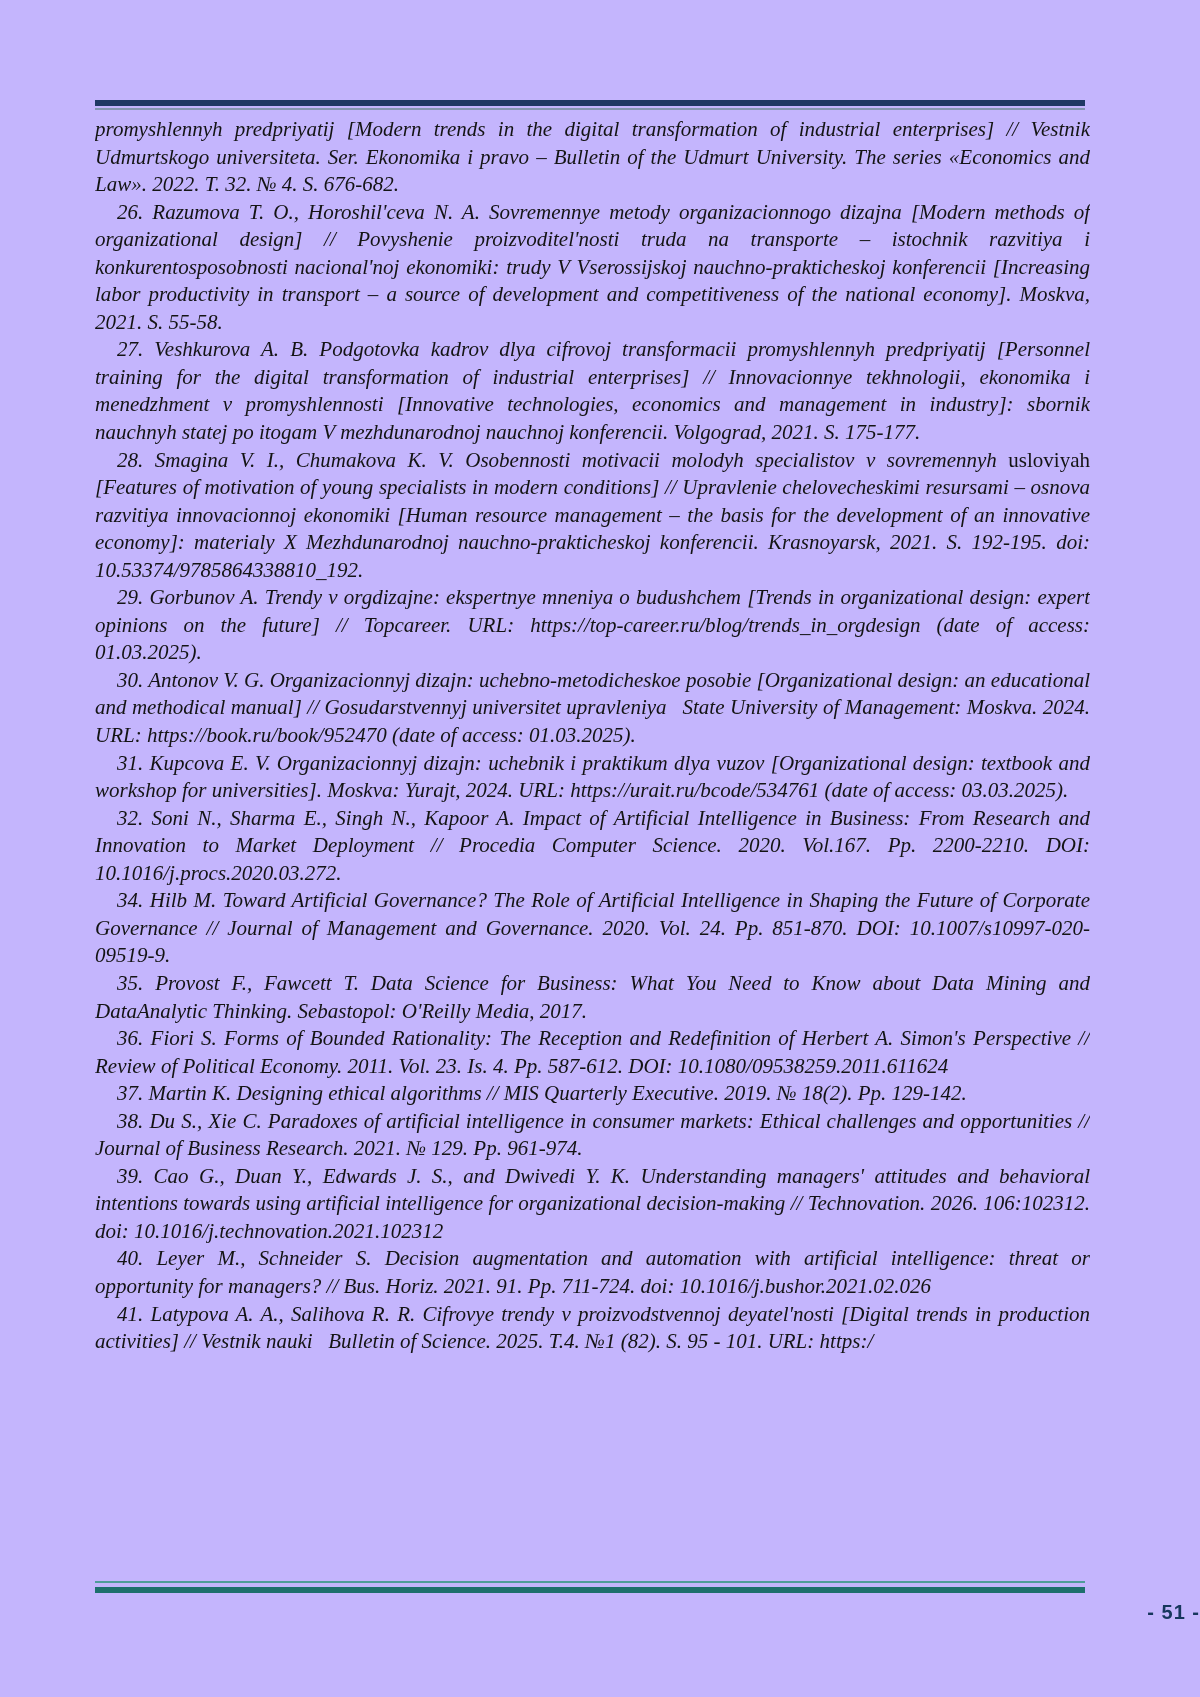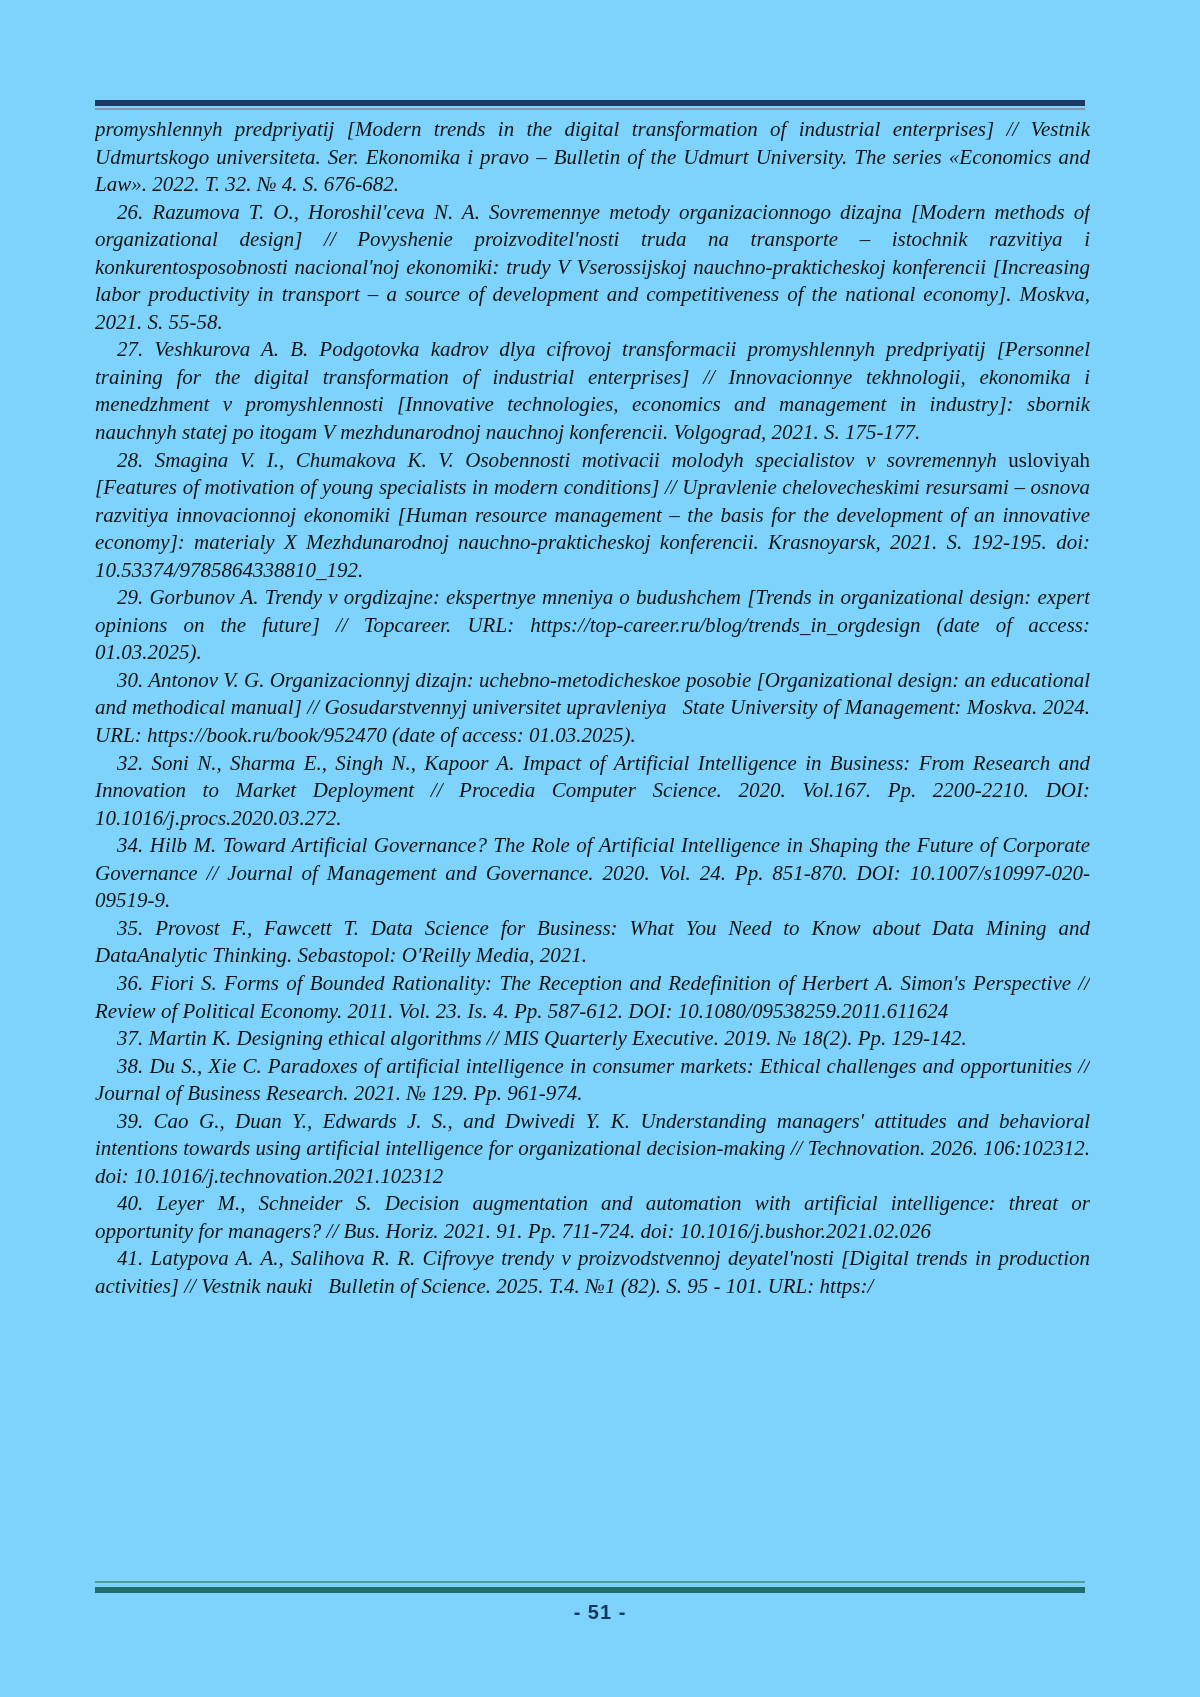--- a/index.html
+++ b/index.html
@@ -9,21 +9,21 @@
     --rule-teal: #1E6F6D;
     --page-number: #17365D;
     --text: #141414;
   }
   * { box-sizing: border-box; }
   html, body { margin: 0; padding: 0; background: #ffffff; }
   .page {
     position: relative;
     width: 1200px;
     height: 1697px;
-    background: #7dd3fc;
+    background: #c4b5fd;
     overflow: hidden;
     font-family: "Liberation Serif", serif;
   }
   .rule-top {
     position: absolute;
     left: 95px;
     top: 100px;
     width: 990px;
     height: 0;
     border-top: 6px solid var(--rule-navy);
@@ -54,43 +54,44 @@
     height: 0;
     border-top: 2px solid var(--rule-teal-light);
     padding-top: 4px;
     border-bottom: 6px solid var(--rule-teal);
   }
   .page-number {
     position: absolute;
     left: 0;
     top: 1601px;
     width: 100%;
-    text-align: center;
+    text-align: right;
     font-family: "Liberation Sans", sans-serif;
     font-weight: bold;
     font-size: 20px;
     letter-spacing: 1px;
     color: var(--page-number);
   }
 </style>
 </head>
 <body>
 
 <div class="page">
   <div class="rule-top"></div>
   <div class="refs">
       <p class="ref noindent"><span>promyshlennyh predpriyatij [Modern trends in the digital transformation of industrial enterprises] // Vestnik Udmurtskogo universiteta. Ser. Ekonomika i pravo – Bulletin of the Udmurt University. The series «Economics and Law». 2022. T. 32. № 4. S. 676-682.</span></p>
       <p class="ref"><span>26. Razumova T. O., Horoshil'ceva N. A. Sovremennye metody organizacionnogo dizajna [Modern methods of organizational design] // Povyshenie proizvoditel'nosti truda na transporte – istochnik razvitiya i konkurentosposobnosti nacional'noj ekonomiki: trudy V Vserossijskoj nauchno-prakticheskoj konferencii [Increasing labor productivity in transport – a source of development and competitiveness of the national economy]. Moskva, 2021. S. 55-58.</span></p>
       <p class="ref"><span>27. Veshkurova A. B. Podgotovka kadrov dlya cifrovoj transformacii promyshlennyh predpriyatij [Personnel training for the digital transformation of industrial enterprises] // Innovacionnye tekhnologii, ekonomika i menedzhment v promyshlennosti [Innovative technologies, economics and management in industry]: sbornik nauchnyh statej po itogam V mezhdunarodnoj nauchnoj konferencii. Volgograd, 2021. S. 175-177.</span></p>
       <p class="ref"><span>28. Smagina V. I., Chumakova K. V. Osobennosti motivacii molodyh specialistov v sovremennyh </span><span class="upright">usloviyah</span><span> [Features of motivation of young specialists in modern conditions] // Upravlenie chelovecheskimi resursami – osnova razvitiya innovacionnoj ekonomiki [Human resource management – the basis for the development of an innovative economy]: materialy X Mezhdunarodnoj nauchno-prakticheskoj konferencii. Krasnoyarsk, 2021. S. 192-195. doi: 10.53374/9785864338810_192.</span></p>
       <p class="ref"><span>29. Gorbunov A. Trendy v orgdizajne: ekspertnye mneniya o budushchem [Trends in organizational design: expert opinions on the future] // Topcareer. URL: https://top-career.ru/blog/trends_in_orgdesign (date of access: 01.03.2025).</span></p>
       <p class="ref"><span>30. Antonov V. G. Organizacionnyj dizajn: uchebno-metodicheskoe posobie [Organizational design: an educational and methodical manual] // Gosudarstvennyj universitet upravleniya  State University of Management: Moskva. 2024. URL: https://book.ru/book/952470 (date of access: 01.03.2025).</span></p>
+      <p class="ref"><span>31. Kupcova E. V. Organizacionnyj dizajn: uchebnik i praktikum dlya vuzov [Organizational design: textbook and workshop for universities]. Moskva: Yurajt, 2024. URL: https://urait.ru/bcode/534761 (date of access: 03.03.2025).</span></p>
       <p class="ref"><span>32. Soni N., Sharma E., Singh N., Kapoor A. Impact of Artificial Intelligence in Business: From Research and Innovation to Market Deployment // Procedia Computer Science. 2020. Vol.167. Pp. 2200-2210. DOI: 10.1016/j.procs.2020.03.272.</span></p>
       <p class="ref"><span>34. Hilb M. Toward Artificial Governance? The Role of Artificial Intelligence in Shaping the Future of Corporate Governance // Journal of Management and Governance. 2020. Vol. 24. Pp. 851-870. DOI: 10.1007/s10997-020-09519-9.</span></p>
-      <p class="ref"><span>35. Provost F., Fawcett T. Data Science for Business: What You Need to Know about Data Mining and DataAnalytic Thinking. Sebastopol: O'Reilly Media, 2021.</span></p>
+      <p class="ref"><span>35. Provost F., Fawcett T. Data Science for Business: What You Need to Know about Data Mining and DataAnalytic Thinking. Sebastopol: O'Reilly Media, 2017.</span></p>
       <p class="ref"><span>36. Fiori S. Forms of Bounded Rationality: The Reception and Redefinition of Herbert A. Simon's Perspective // Review of Political Economy. 2011. Vol. 23. Is. 4. Pp. 587-612. DOI: 10.1080/09538259.2011.611624</span></p>
       <p class="ref"><span>37. Martin K. Designing ethical algorithms // MIS Quarterly Executive. 2019. № 18(2). Pp. 129-142.</span></p>
       <p class="ref"><span>38. Du S., Xie C. Paradoxes of artificial intelligence in consumer markets: Ethical challenges and opportunities // Journal of Business Research. 2021. № 129. Pp. 961-974.</span></p>
       <p class="ref"><span>39. Cao G., Duan Y., Edwards J. S., and Dwivedi Y. K. Understanding managers' attitudes and behavioral intentions towards using artificial intelligence for organizational decision-making // Technovation. 2026. 106:102312. doi: 10.1016/j.technovation.2021.102312</span></p>
       <p class="ref"><span>40. Leyer M., Schneider S. Decision augmentation and automation with artificial intelligence: threat or opportunity for managers? // Bus. Horiz. 2021. 91. Pp. 711-724. doi: 10.1016/j.bushor.2021.02.026</span></p>
       <p class="ref"><span>41. Latypova A. A., Salihova R. R. Cifrovye trendy v proizvodstvennoj deyatel'nosti [Digital trends in production activities] // Vestnik nauki  Bulletin of Science. 2025. T.4. №1 (82). S. 95 - 101. URL: https:/</span></p>
     </div>
   <div class="rule-bottom"></div>
   <div class="page-number">- 51 -</div>
 </div>

